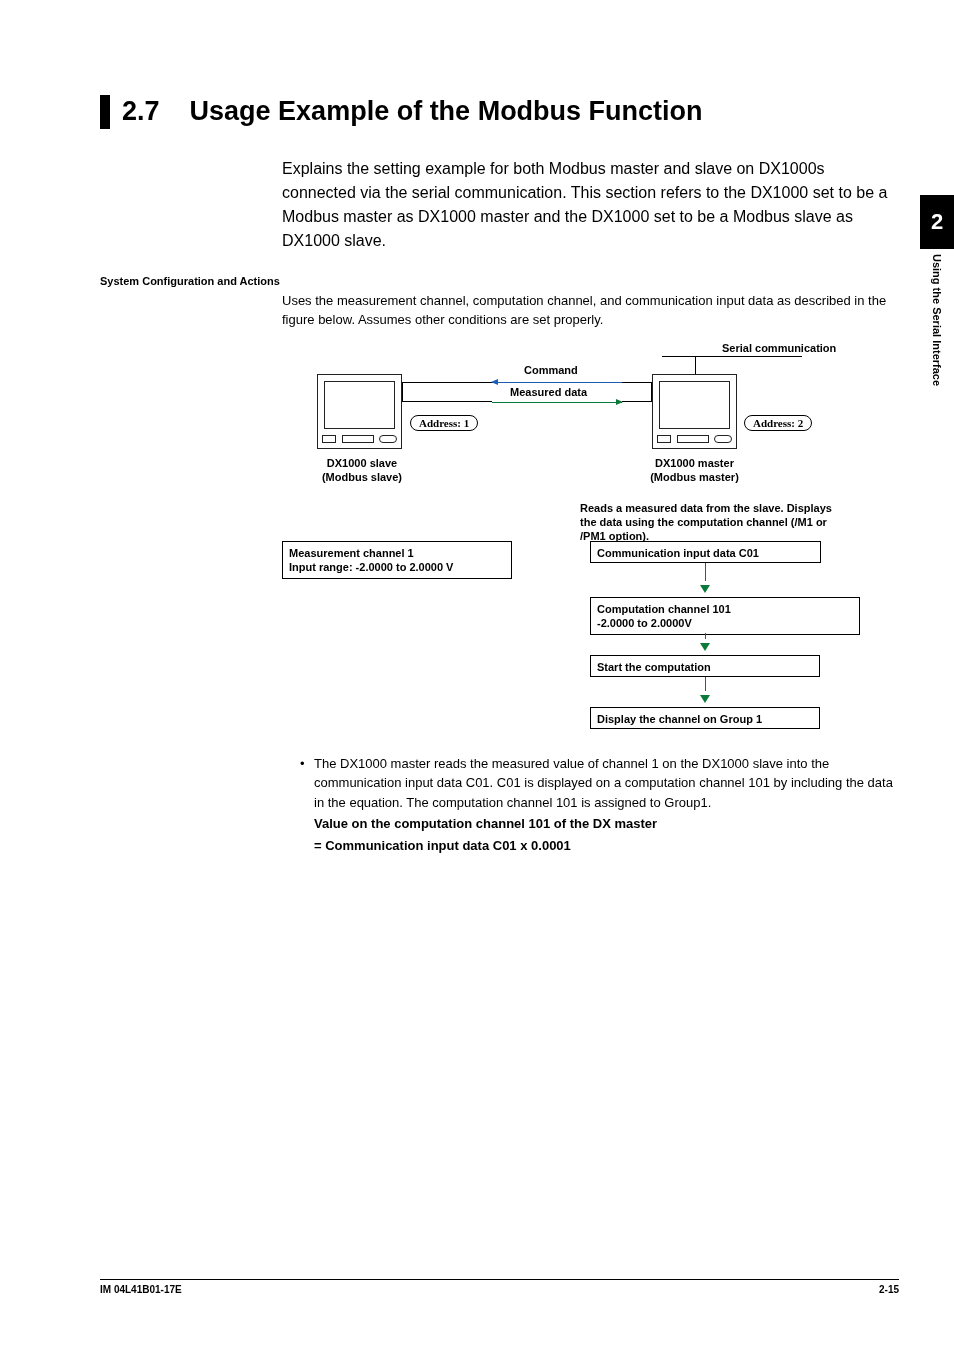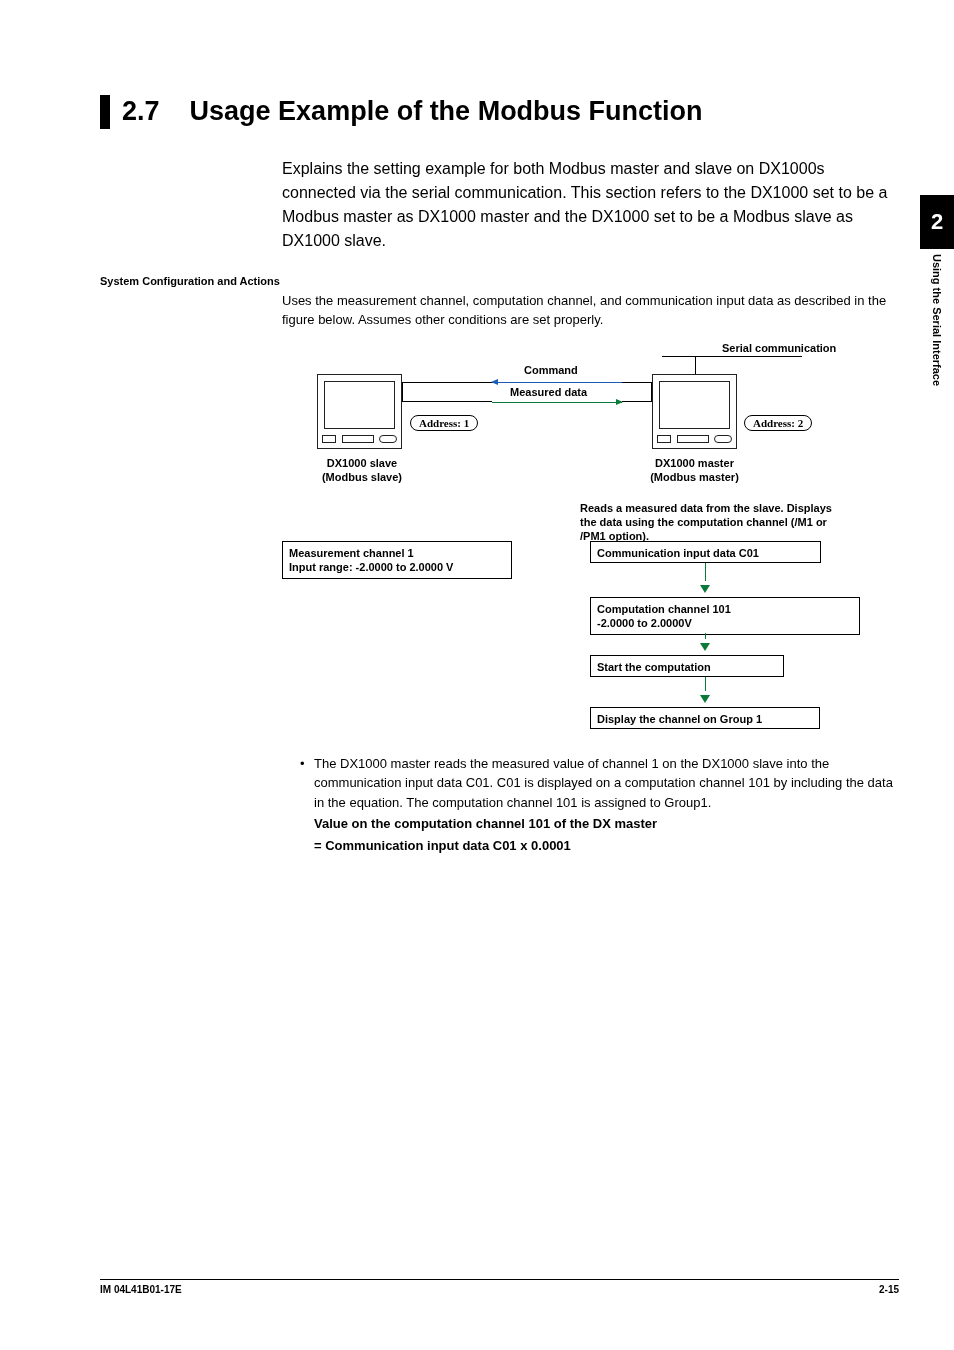--- a/index.html
+++ b/index.html
@@ -129,21 +129,21 @@
       </div>
 
     <div class="info-box" style="position:absolute; left:308px; top:253px; width:270px;">
       <span>Computation channel 101</span><br><span>-2.0000 to 2.0000V</span>
     </div>
     <div style="position:absolute; left:308px; top:289px; width:230px;">
         <div class="vline" style="height:6px;"></div>
         <div class="arrow-down"></div>
       </div>
 
-    <div class="info-box" style="position:absolute; left:308px; top:311px; width:194px; height:22px;">Start the computation</div>
+    <div class="info-box" style="position:absolute; left:308px; top:311px; width:230px; height:22px;">Start the computation</div>
     <div style="position:absolute; left:308px; top:333px; width:230px;">
         <div class="vline" style="height:14px;"></div>
         <div class="arrow-down"></div>
       </div>
 
     <div class="info-box" style="position:absolute; left:308px; top:363px; width:230px; height:22px;">Display the channel on Group 1</div>
   </div>
 
   <ul class="bullet-list">
     <li>The DX1000 master reads the measured value of channel 1 on the DX1000 slave into the communication input data C01. C01 is displayed on a computation channel 101 by including the data in the equation. The computation channel 101 is assigned to Group1.</li>

